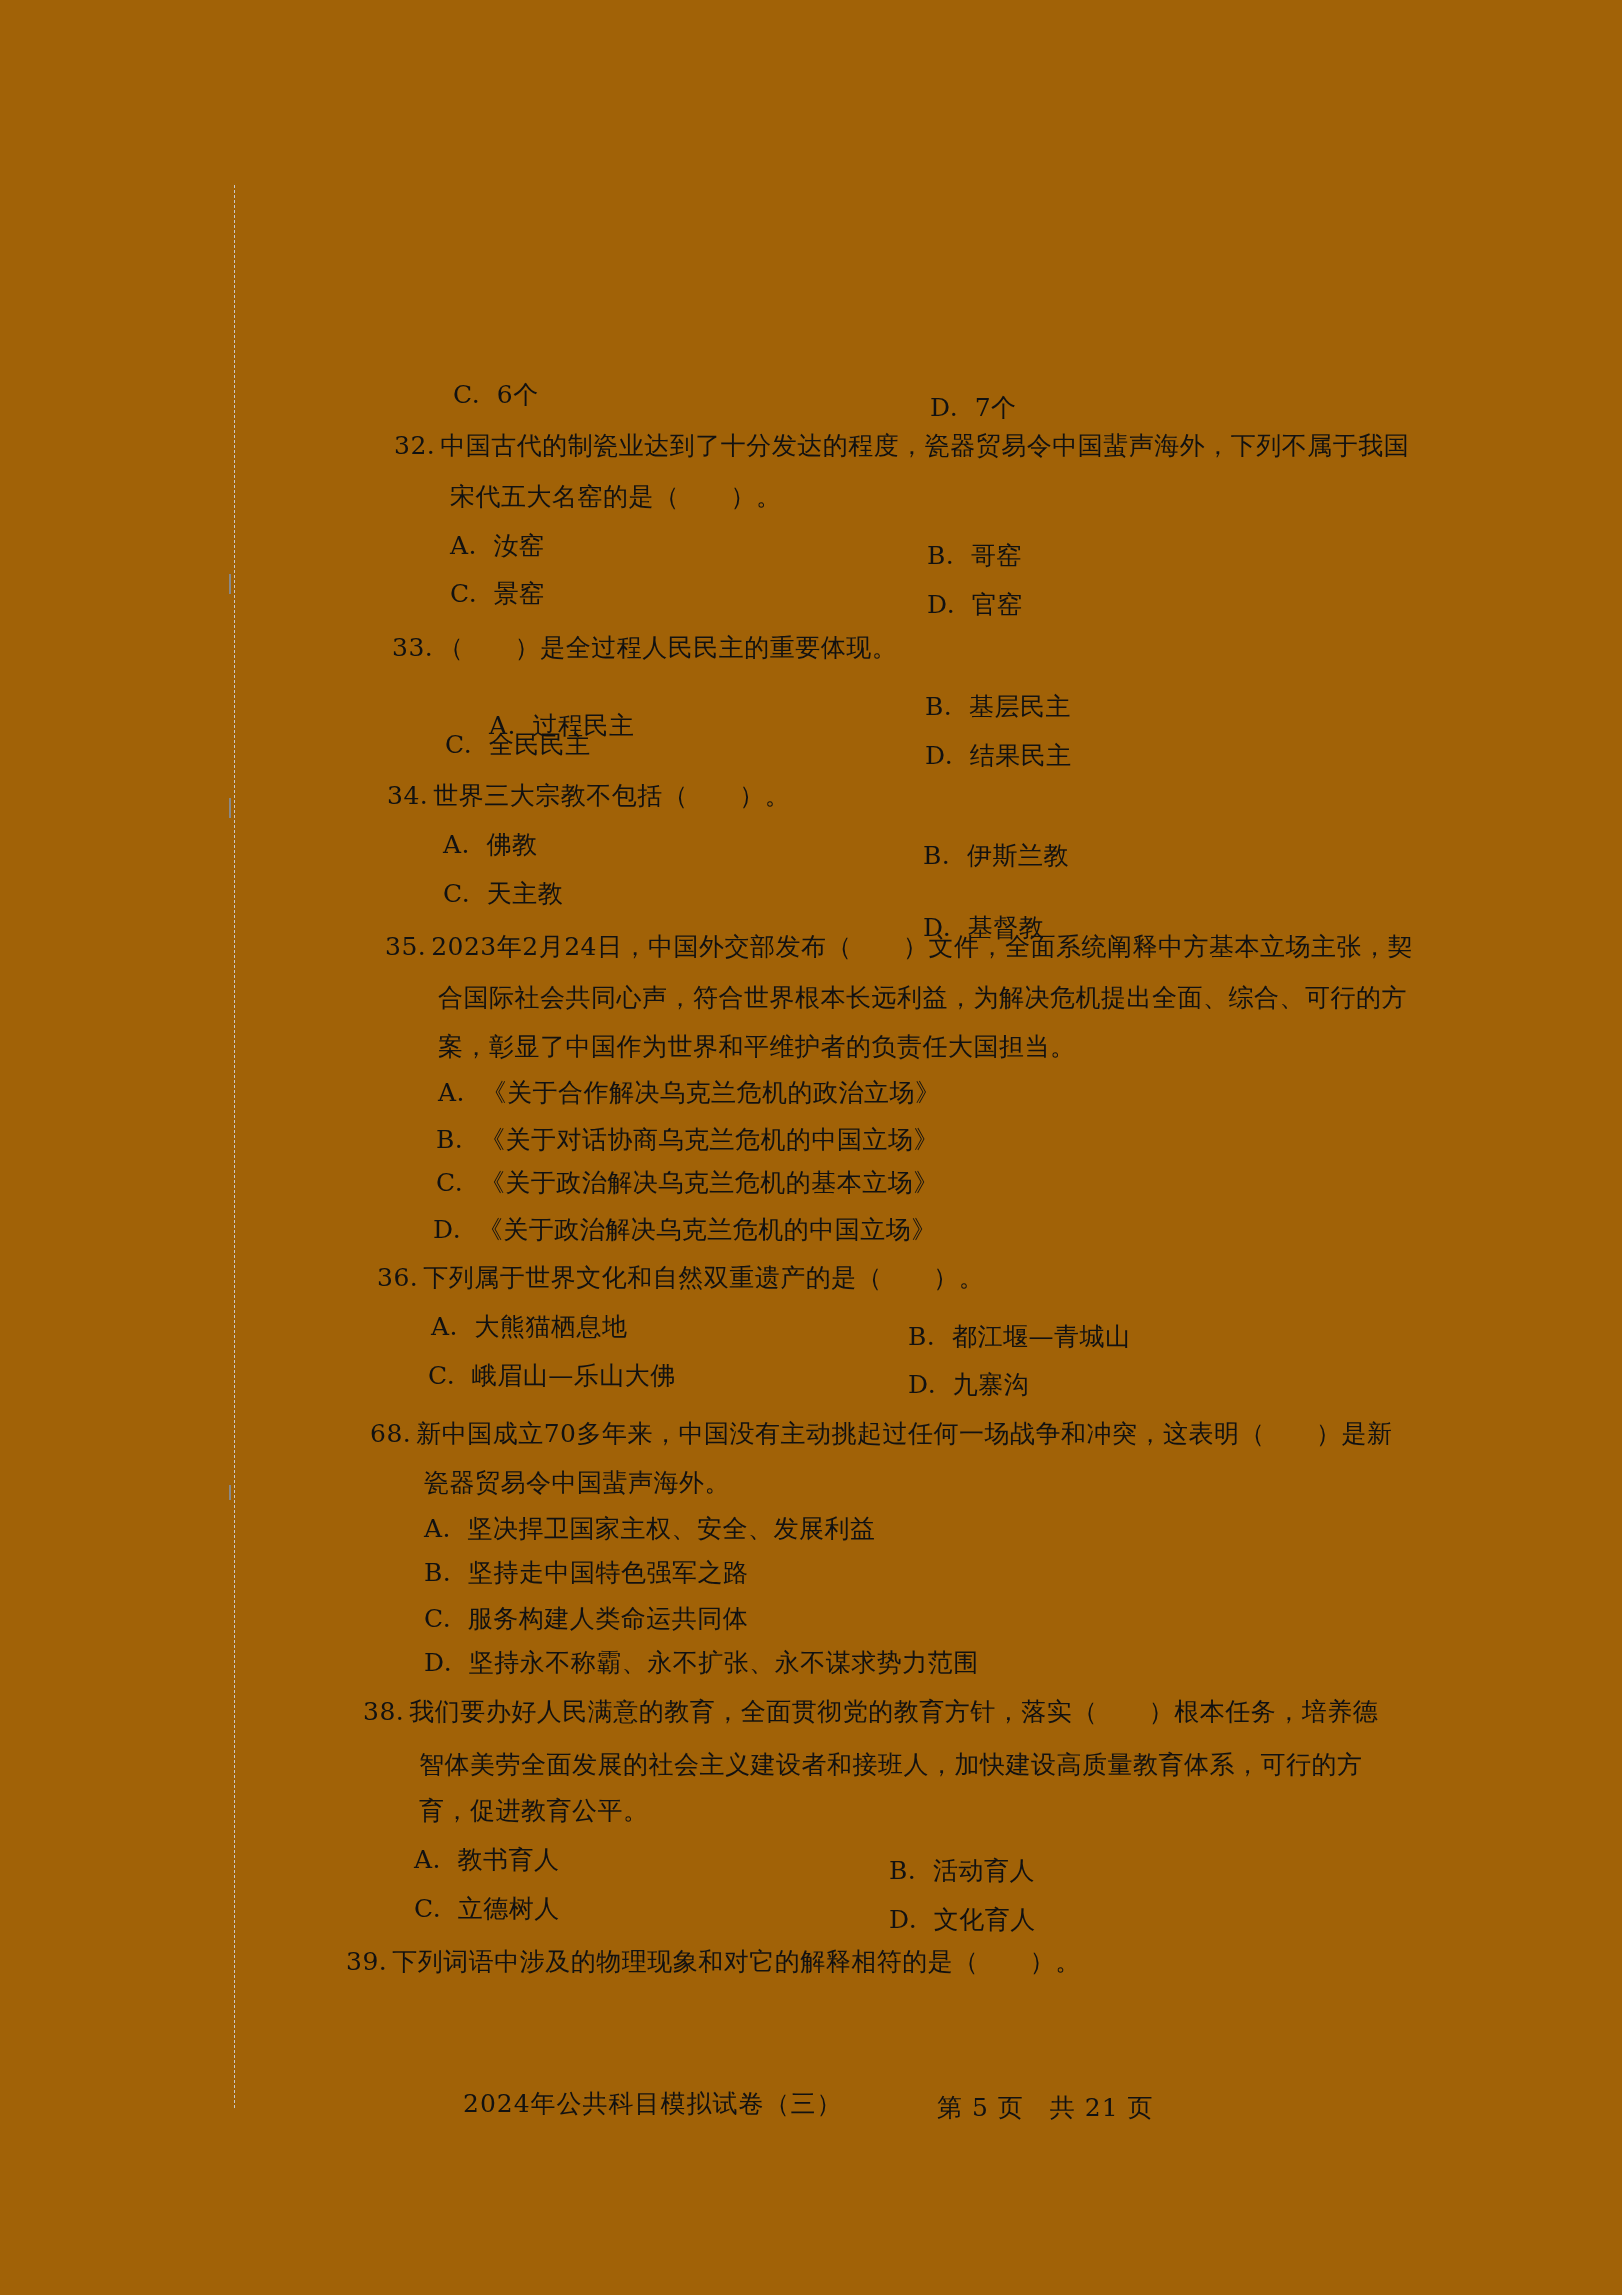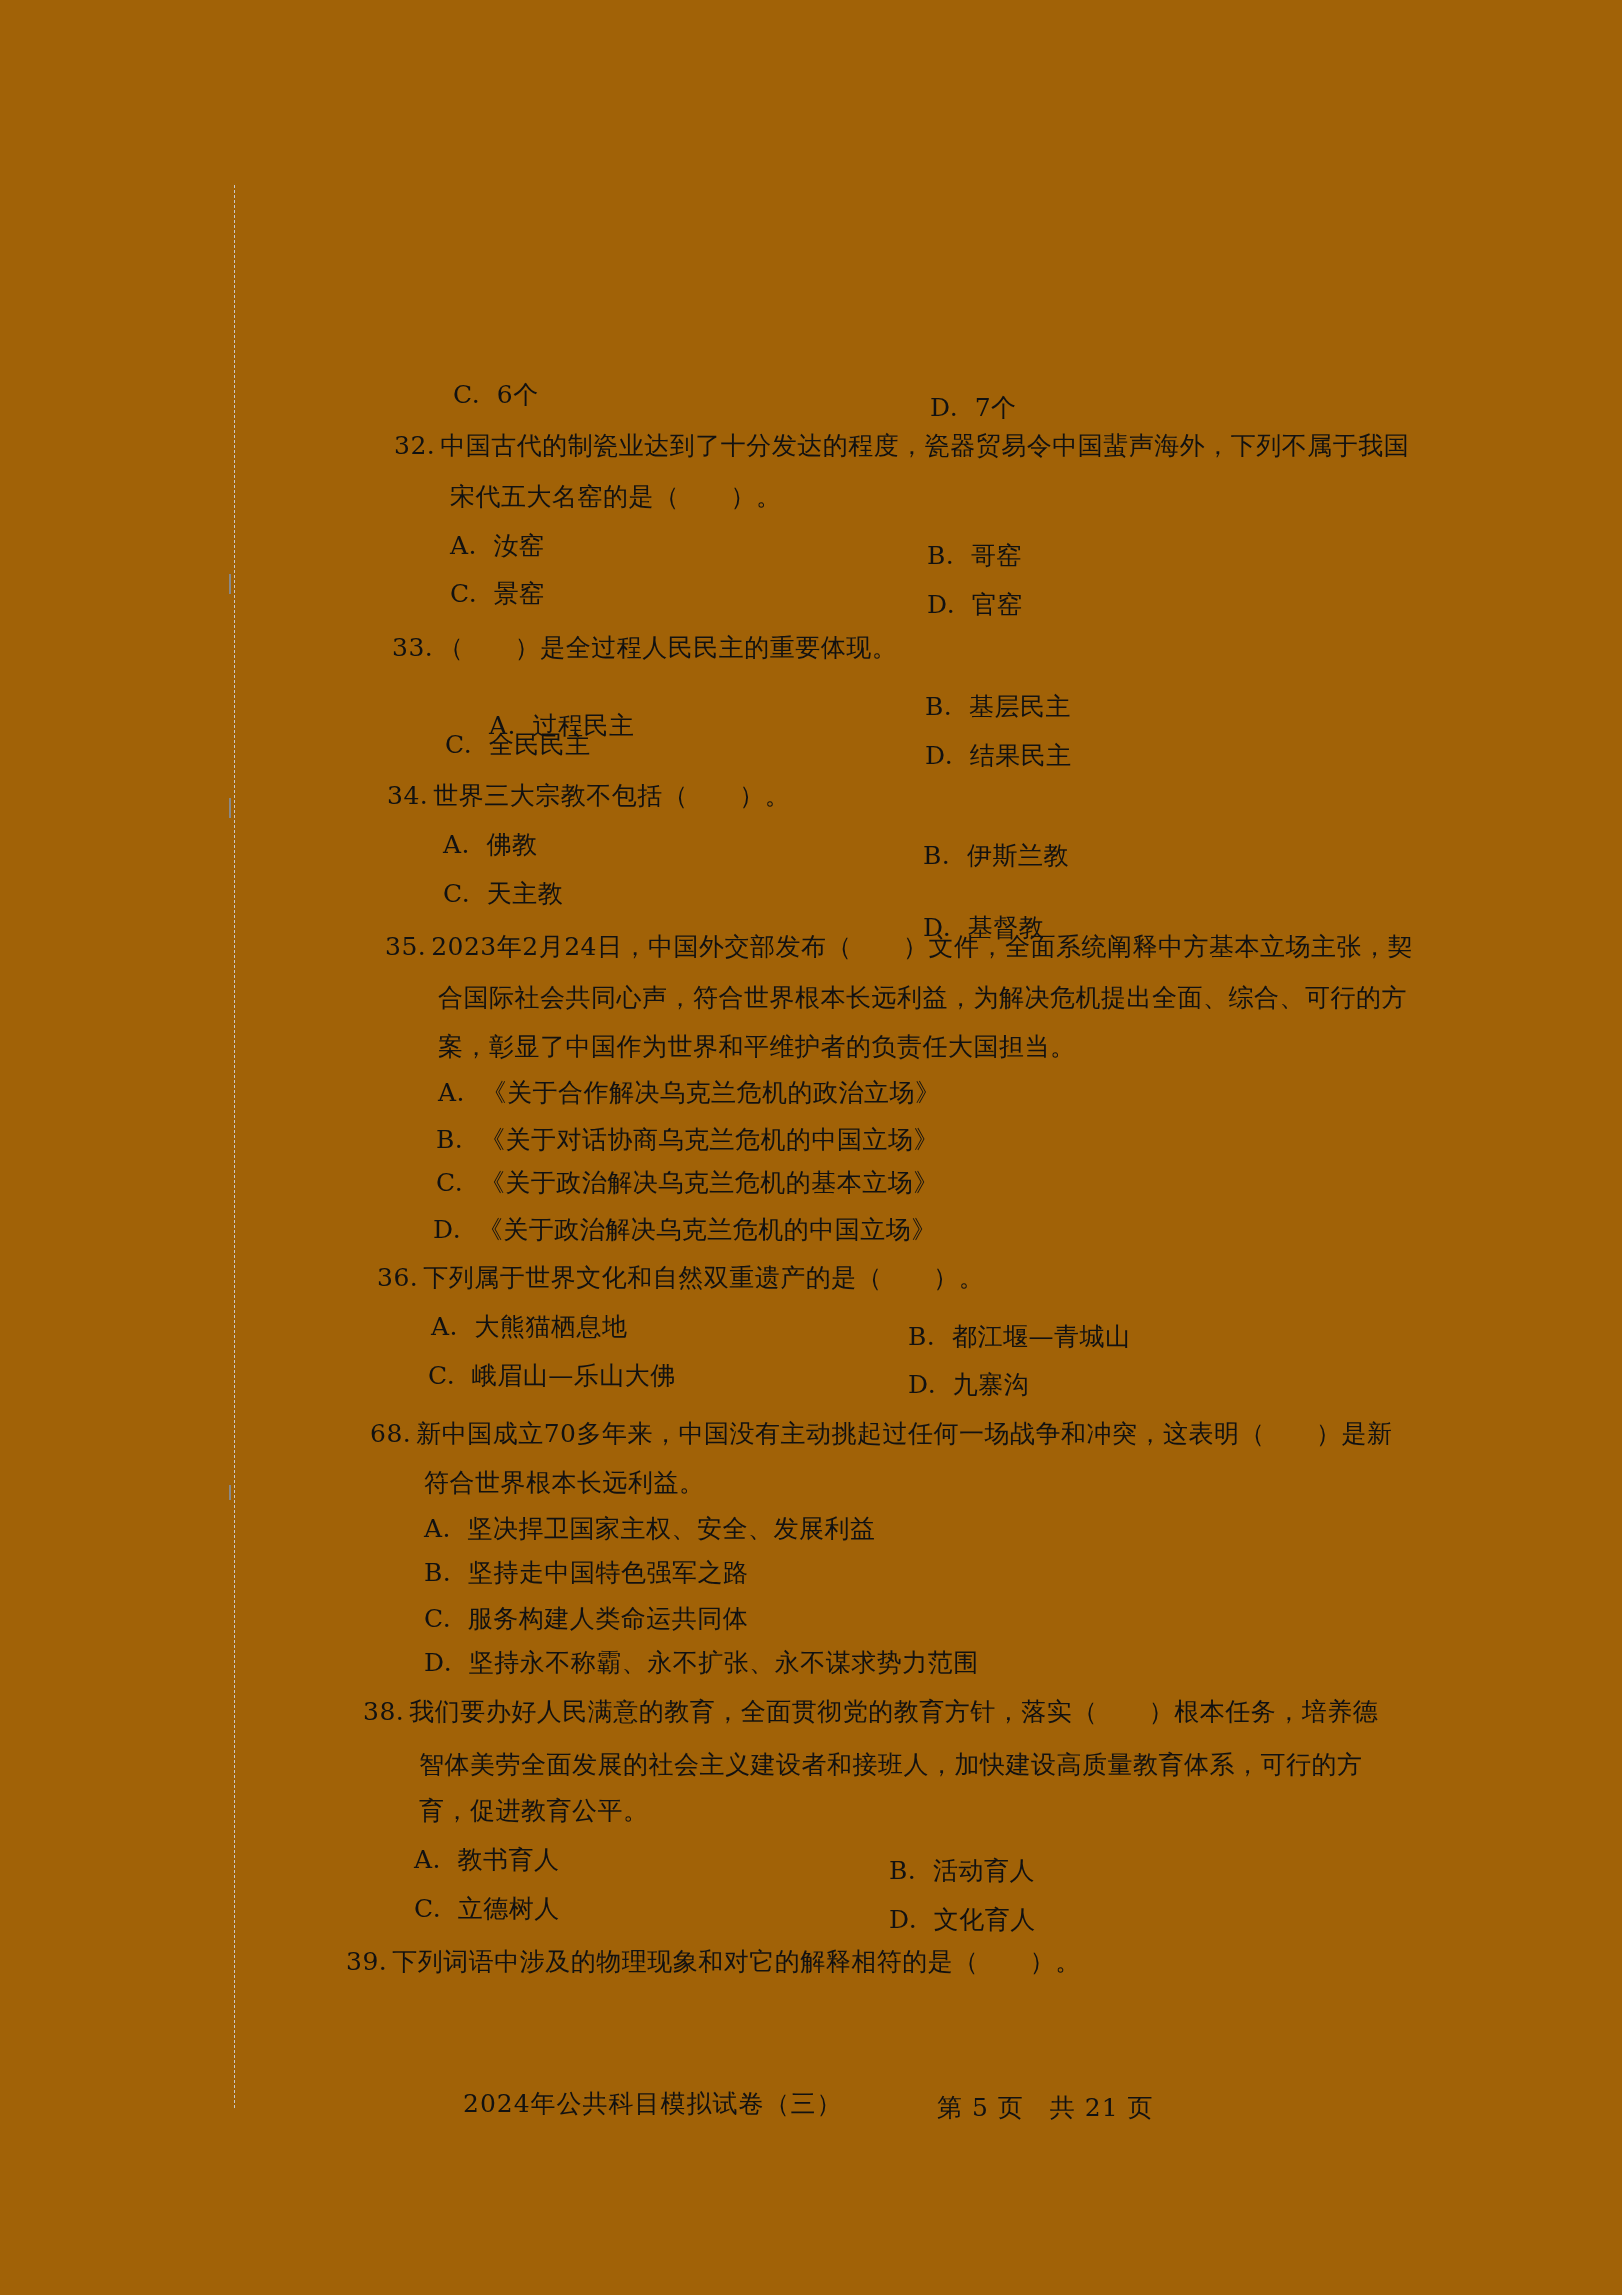--- a/index.html
+++ b/index.html
@@ -71,21 +71,21 @@
     <span class="qnum">36.</span><span>下列属于世界文化和自然双重遗产的是（　　）。</span>
   </div>
   <div class="txt" style="left:431px;top:1312px;"><span class="opt-label">A.</span><span>大熊猫栖息地</span></div>
   <div class="txt" style="left:908px;top:1322px;"><span class="opt-label">B.</span><span>都江堰—青城山</span></div>
   <div class="txt" style="left:428px;top:1361px;"><span class="opt-label">C.</span><span>峨眉山—乐山大佛</span></div>
   <div class="txt" style="left:908px;top:1370px;"><span class="opt-label">D.</span><span>九寨沟</span></div>
 
   <div class="txt" style="left:370px;top:1419px;">
     <span class="qnum">68.</span><span>新中国成立70多年来，中国没有主动挑起过任何一场战争和冲突，这表明（　　）是新</span>
   </div>
-  <div class="txt" style="left:424px;top:1468px;">符合世界根本长远利益。</div>
+  <div class="txt" style="left:424px;top:1468px;">瓷器贸易令中国蜚声海外。</div>
   <div class="txt" style="left:424px;top:1514px;"><span class="opt-label">A.</span><span>坚决捍卫国家主权、安全、发展利益</span></div>
   <div class="txt" style="left:424px;top:1558px;"><span class="opt-label">B.</span><span>坚持走中国特色强军之路</span></div>
   <div class="txt" style="left:424px;top:1604px;"><span class="opt-label">C.</span><span>服务构建人类命运共同体</span></div>
   <div class="txt" style="left:424px;top:1648px;"><span class="opt-label">D.</span><span>坚持永不称霸、永不扩张、永不谋求势力范围</span></div>
 
   <div class="txt" style="left:363px;top:1697px;">
     <span class="qnum">38.</span><span>我们要办好人民满意的教育，全面贯彻党的教育方针，落实（　　）根本任务，培养德</span>
   </div>
   <div class="txt" style="left:419px;top:1750px;">智体美劳全面发展的社会主义建设者和接班人，加快建设高质量教育体系，可行的方</div>
   <div class="txt" style="left:419px;top:1796px;">育，促进教育公平。</div>

